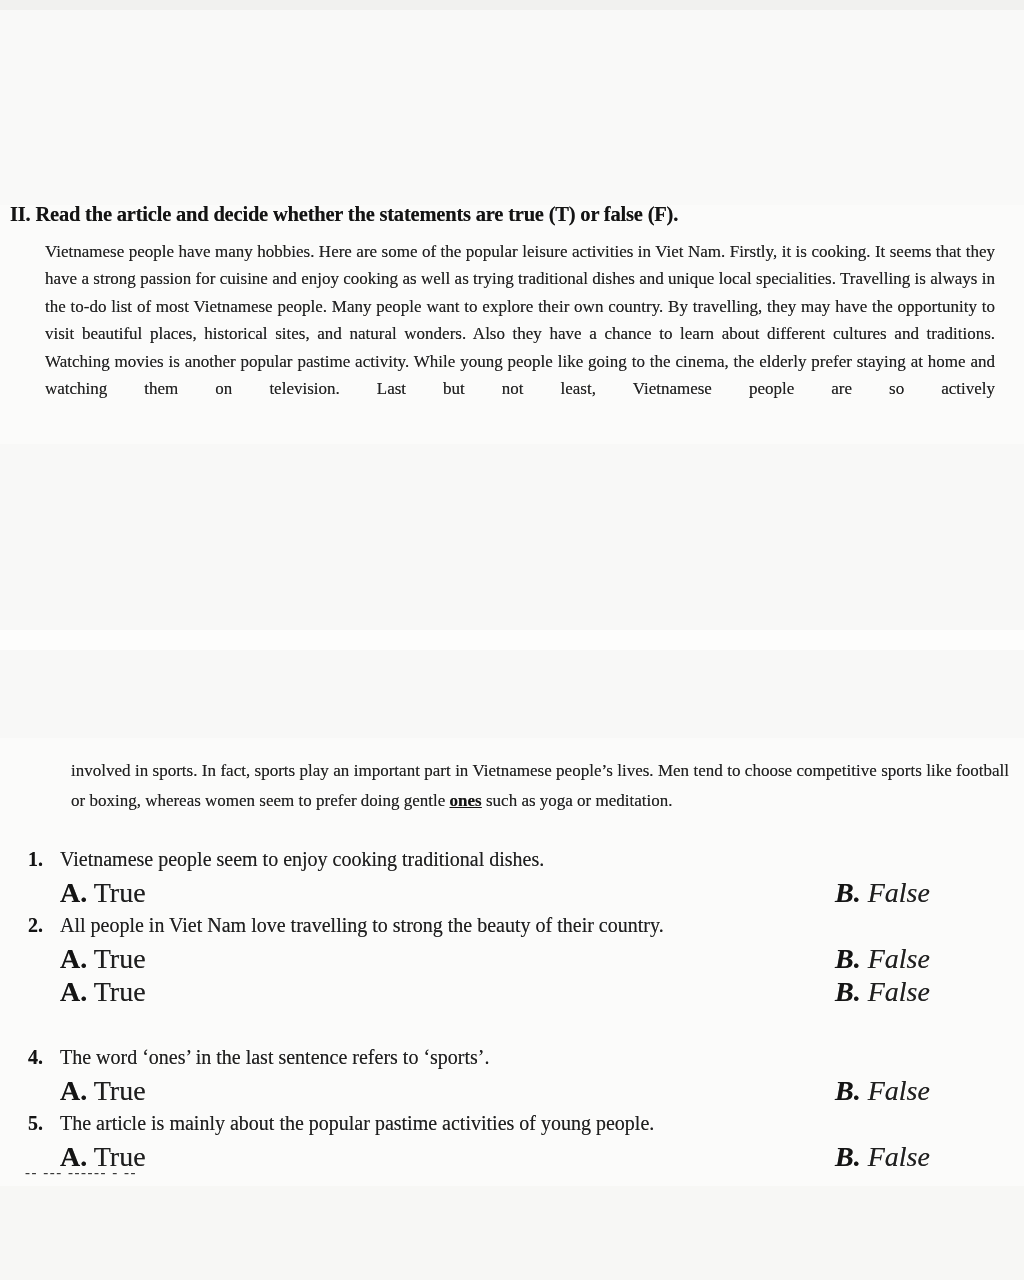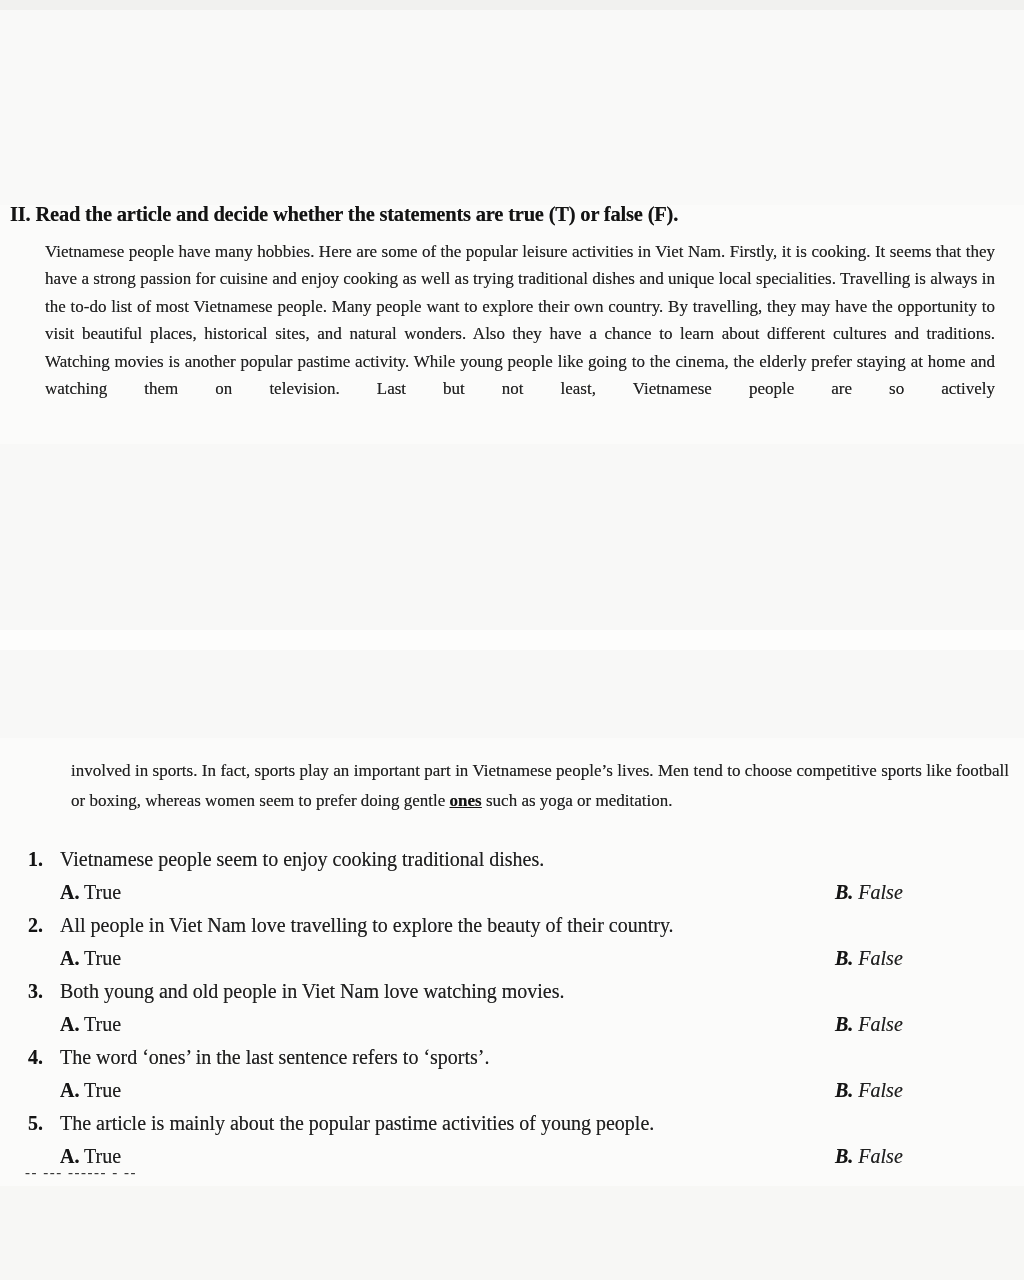--- a/index.html
+++ b/index.html
@@ -84,21 +84,21 @@
     display: inline-block;
     margin-left: 28px;
     width: 32px;
     font-weight: 700;
     color: #141414;
   }
   .q-options {
     position: relative;
     height: 33px;
     line-height: 33px;
-    font-size: 20px;
+    font-size: 28px;
   }
   .opt-a { position: absolute; left: 60px; }
   .opt-b { position: absolute; left: 835px; font-style: italic; }
   .opt-label { font-weight: 700; color: #141414; }
   .scribble {
     position: absolute;
     left: 25px;
     top: 1164px;
     font-size: 15px;
     font-weight: 700;
@@ -131,32 +131,29 @@
         <span class="q-number">1.</span><span>Vietnamese people seem to enjoy cooking traditional dishes.</span>
       </div>
       <div class="q-options soft">
         <span class="opt-a"><span class="opt-label">A.</span> <span>True</span></span>
         <span class="opt-b"><span class="opt-label">B.</span> <span>False</span></span>
       </div>
     </div>
 
     <div class="q-block">
       <div class="q-statement soft">
-        <span class="q-number">2.</span><span>All people in Viet Nam love travelling to explore the beauty of their country.</span>
+        <span class="q-number">2.</span><span>All people in Viet Nam love travelling to strong the beauty of their country.</span>
       </div>
       <div class="q-options soft">
         <span class="opt-a"><span class="opt-label">A.</span> <span>True</span></span>
         <span class="opt-b"><span class="opt-label">B.</span> <span>False</span></span>
       </div>
     </div>
 
     <div class="q-block">
-      <div class="q-statement soft">
-        <span class="q-number">3.</span><span>Both young and old people in Viet Nam love watching movies.</span>
-      </div>
       <div class="q-options soft">
         <span class="opt-a"><span class="opt-label">A.</span> <span>True</span></span>
         <span class="opt-b"><span class="opt-label">B.</span> <span>False</span></span>
       </div>
     </div>
 
     <div class="q-block">
       <div class="q-statement soft">
         <span class="q-number">4.</span><span>The word ‘ones’ in the last sentence refers to ‘sports’.</span>
       </div>

